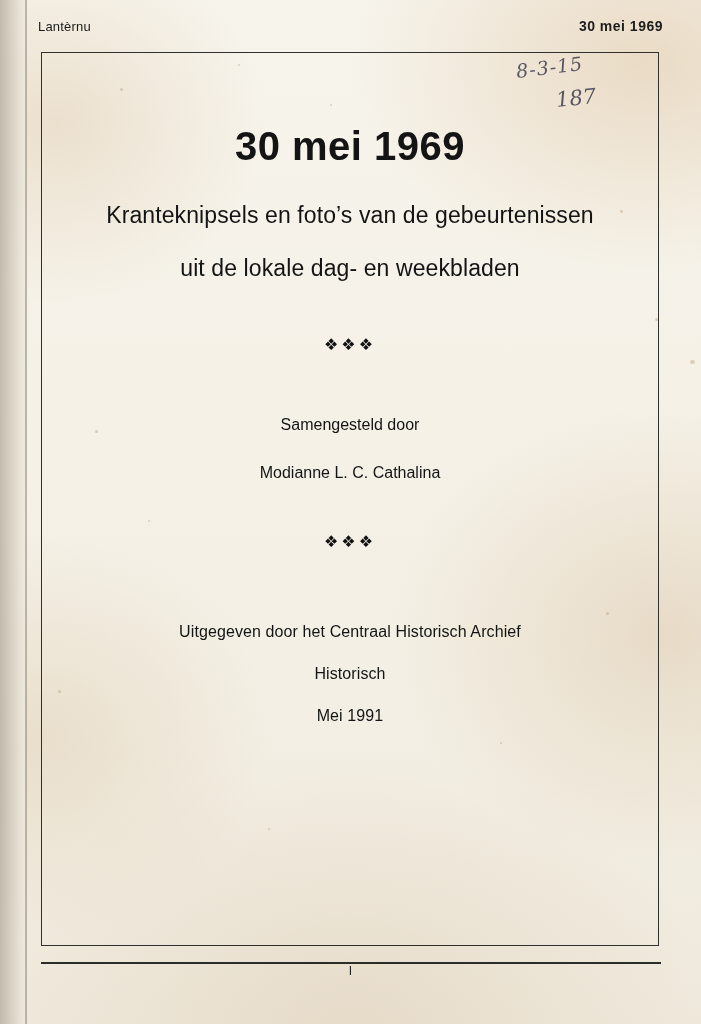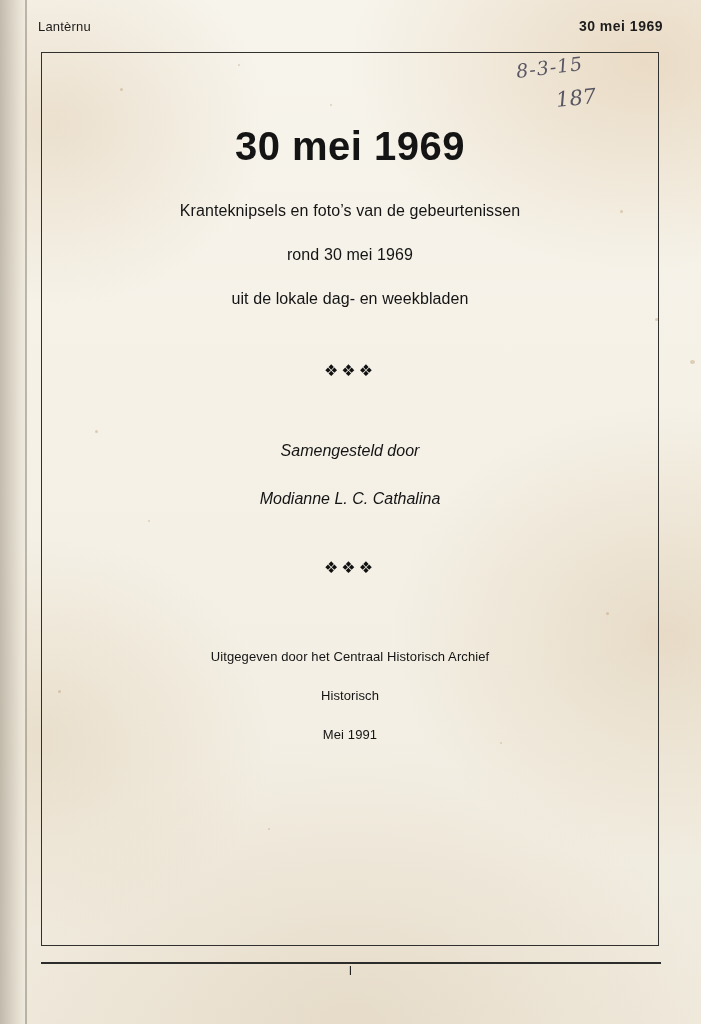--- a/index.html
+++ b/index.html
@@ -110,56 +110,55 @@
     margin-top: 72px;
     font-size: 40px;
     font-weight: bold;
     letter-spacing: 0.5px;
   }
 
   .subtitle-block {
     margin-top: 32px;
   }
   .subtitle {
-    font-size: 16px;
+    font-size: 23px;
     line-height: 1.25;
     margin-bottom: 24px;
     letter-spacing: 0.1px;
   }
 
   .ornament {
     font-size: 16px;
     letter-spacing: 3px;
     color: #111;
   }
   .ornament-top { margin-top: 52px; }
   .ornament-bottom { margin-top: 50px; }
 
   .credits {
     margin-top: 62px;
-    font-style: italic;
   }
   .credits-label {
     font-size: 16px;
     margin-bottom: 30px;
   }
   .credit-name {
     font-size: 16px;
     margin-bottom: 16px;
   }
   .credit-conjunction {
     font-size: 15px;
     margin-bottom: 16px;
   }
 
   .imprint {
     margin-top: 72px;
   }
   .imprint-line {
-    font-size: 13px;
+    font-size: 16px;
     margin-bottom: 24px;
     letter-spacing: 0.1px;
     margin-top: 24px;
   }
 
   
   .bottom-rule {
     position: absolute;
     left: 41px;
     top: 962px;
@@ -215,21 +214,20 @@
   <div class="handwriting hw-2">187</div>
 
   <div class="frame"></div>
 
   <div class="content">
 
     <div class="doc-title">30 mei 1969</div>
 
     <div class="subtitle-block">
       <div class="subtitle">Kranteknipsels en foto’s van de gebeurtenissen</div>
-      <div class="subtitle">rond 30 mei 1969</div>
       <div class="subtitle">uit de lokale dag- en weekbladen</div>
     </div>
 
     <div class="ornament ornament-top">❖❖❖</div>
 
     <div class="credits">
       <div class="credits-label">Samengesteld door</div>
       <div class="credit-name">Modianne L. C. Cathalina</div>
     </div>
 

